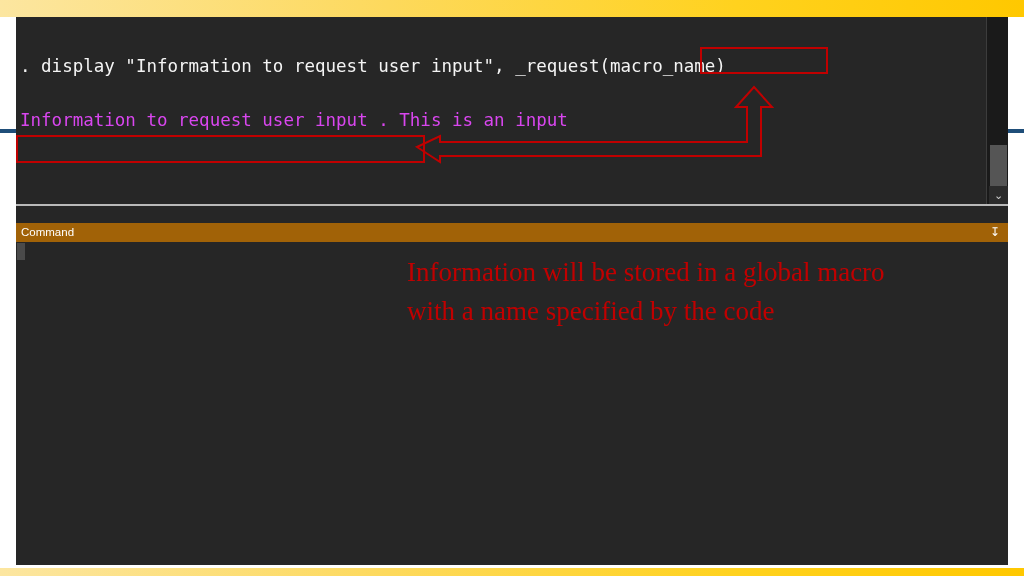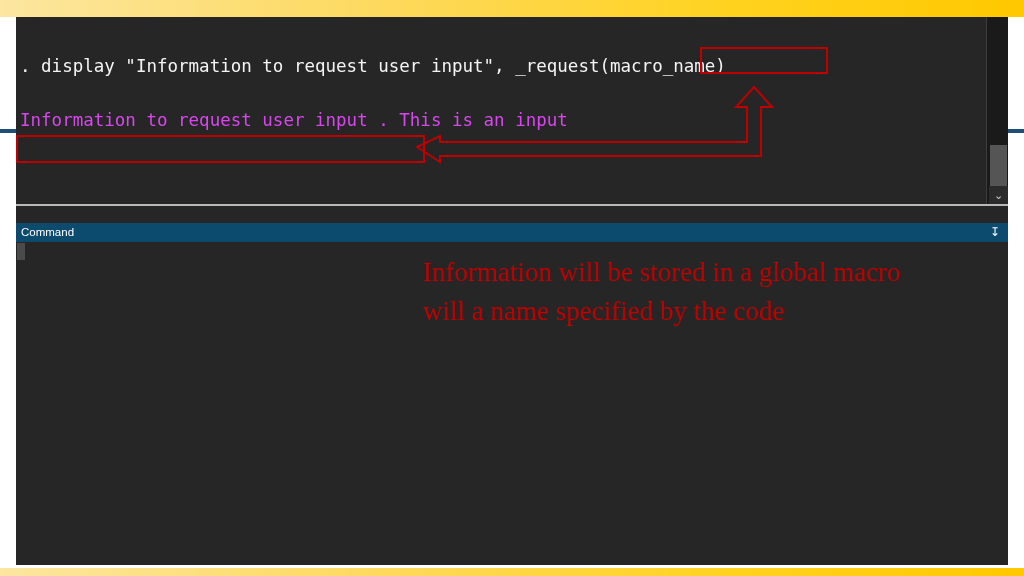--- a/index.html
+++ b/index.html
@@ -147,21 +147,21 @@
     position: absolute;
     left: 16px;
     top: 223px;
     width: 992px;
     height: 342px;
     background: #262626;
   }
   #command-titlebar {
     position: relative;
     height: 19px;
-    background: #0c4a6e;
+    background: #a16207;
     color: #ffffff;
     font-size: 11.5px;
     line-height: 19px;
   }
   #command-title-text {
     position: absolute;
     left: 5px;
     top: 0;
   }
   #command-pin {
@@ -186,21 +186,21 @@
     left: 1px;
     top: 1px;
     width: 8px;
     height: 17px;
     background: #4a4a4a;
   }
 
   
   #annotation-note {
     position: absolute;
-    left: 423px;
+    left: 407px;
     top: 253px;
     width: 580px;
     color: #c00000;
     font-family: "Liberation Serif", "DejaVu Serif", serif;
     font-size: 27px;
     line-height: 39px;
   }
 
   
   #arrow-overlay {
@@ -248,21 +248,21 @@
       <span id="command-title-text">Command</span>
       <span id="command-pin">↧</span>
     </div>
     <div id="command-input">
       <div id="command-caret"></div>
     </div>
   </div>
 
   <div id="annotation-note">
     <div>Information will be stored in a global macro</div>
-    <div>will a name specified by the code</div>
+    <div>with a name specified by the code</div>
   </div>
 
   <svg id="arrow-overlay" viewBox="0 0 1024 576">
 
     <path d="M 417 147
              L 440 136
              L 440 142
              L 747 142
              L 747 107
              L 736 107

